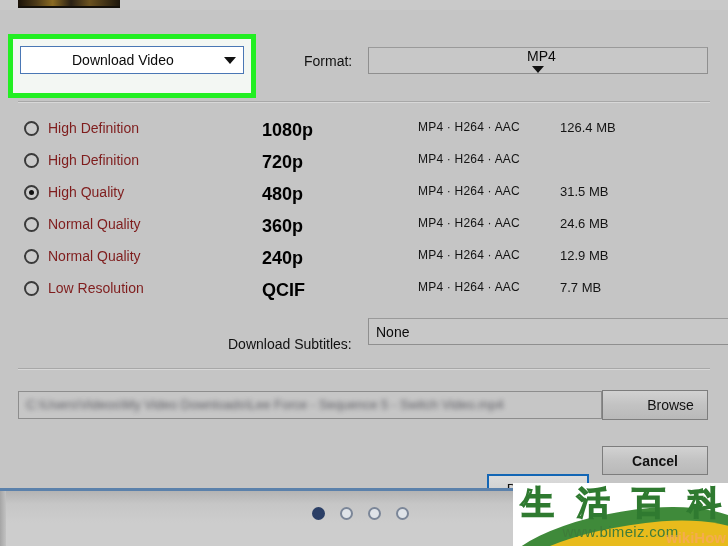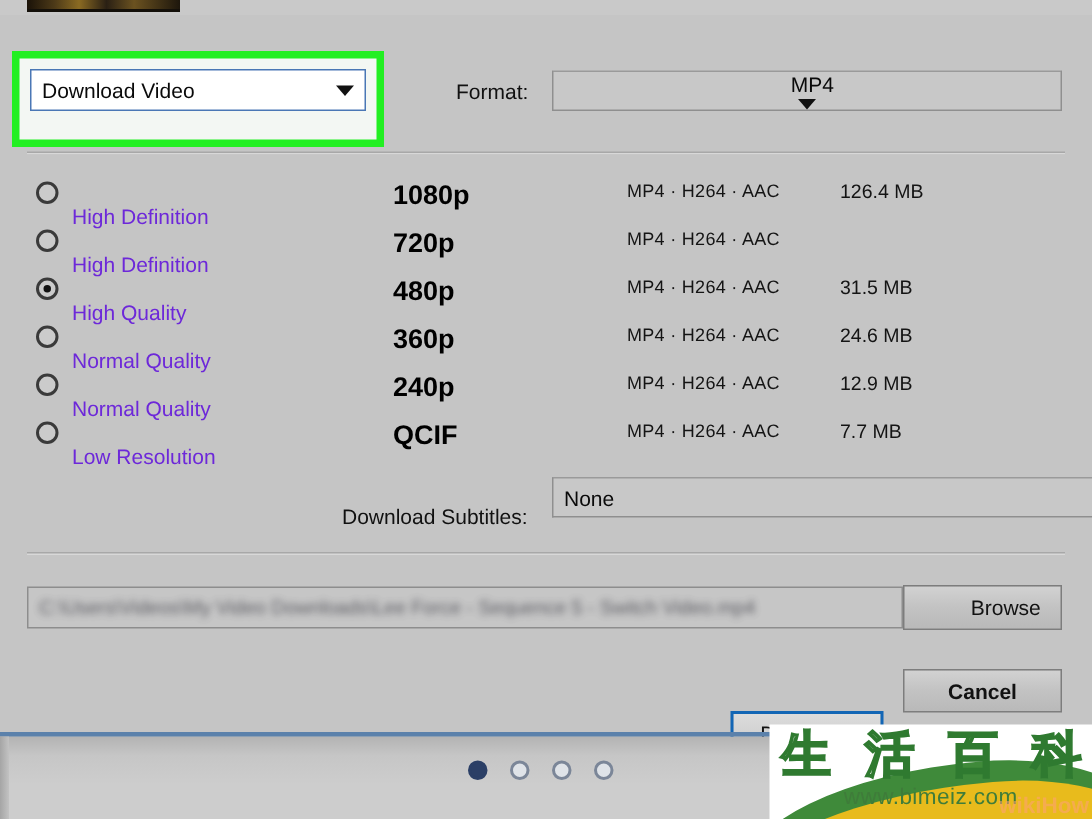--- a/index.html
+++ b/index.html
@@ -85,20 +85,21 @@
     border-top: 7px solid #111;
   }
 
   #mode-combo {
     left: 20px;
     top: 36px;
     width: 224px;
     height: 28px;
     background: #ffffff;
     border: 1px solid #4a77b5;
+    padding-left: 44px;
   }
 
   #format-label {
     position: absolute;
     left: 304px;
     top: 43px;
     font-size: 14px;
     color: #111;
   }
   #format-combo {
@@ -150,22 +151,21 @@
     width: 5px;
     height: 5px;
     border-radius: 50%;
     background: #111;
   }
   .qlabel {
     position: absolute;
     left: 48px;
     top: 7px;
     font-size: 14px;
-    color: #6d28d9;
-    margin-top: 16px;
+    color: #7f1d1d;
   }
   .qres {
     position: absolute;
     left: 262px;
     top: 7px;
     font-size: 18px;
     font-weight: bold;
     color: #000000;
   }
   .qcodec {

